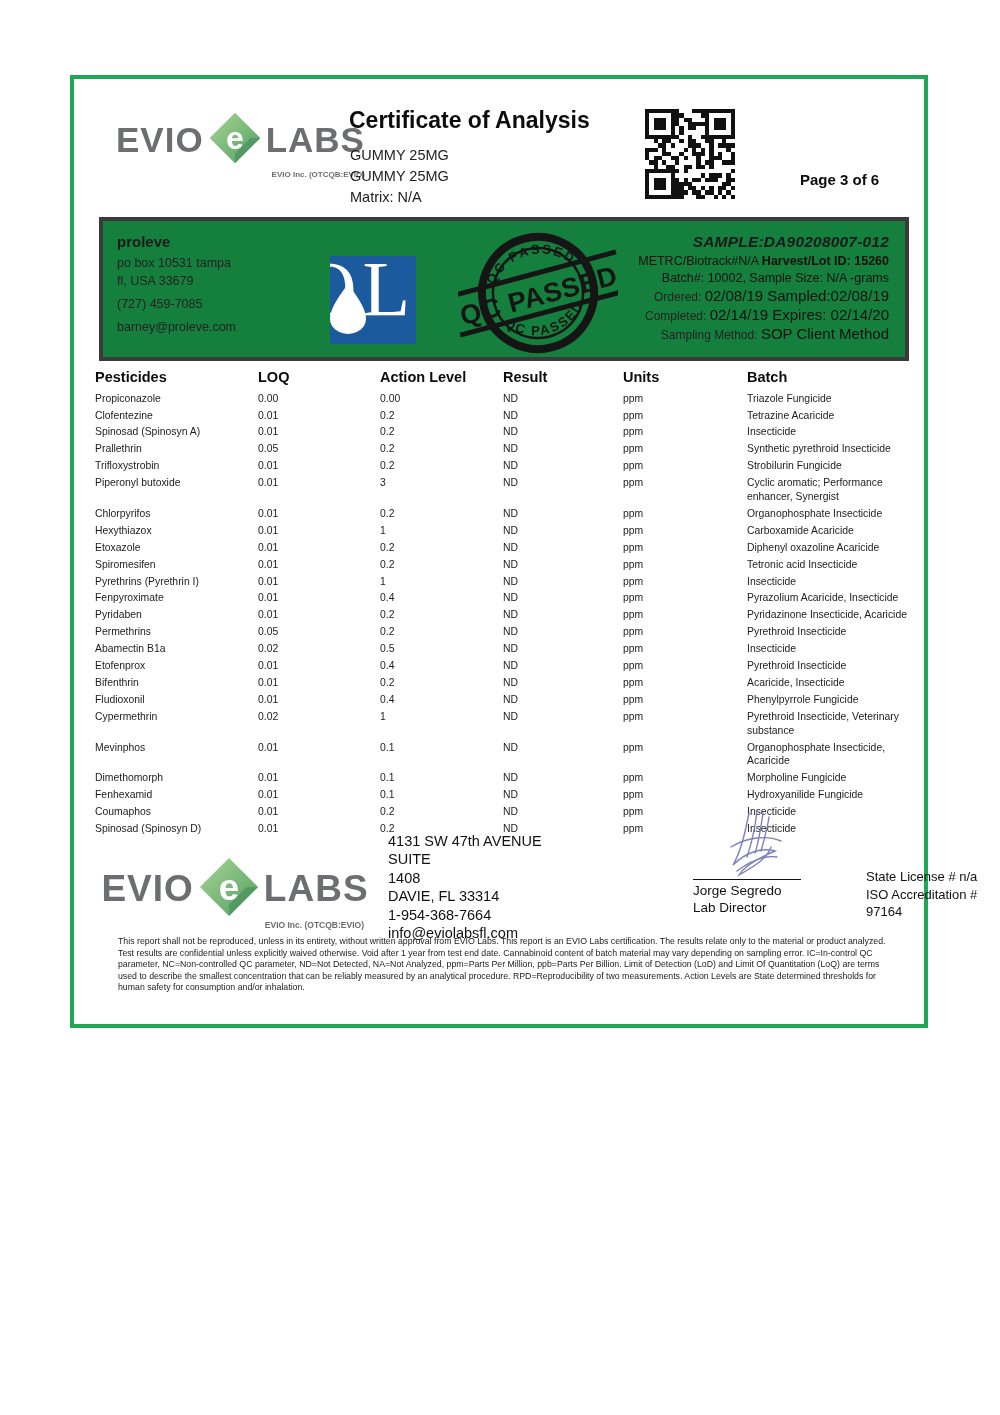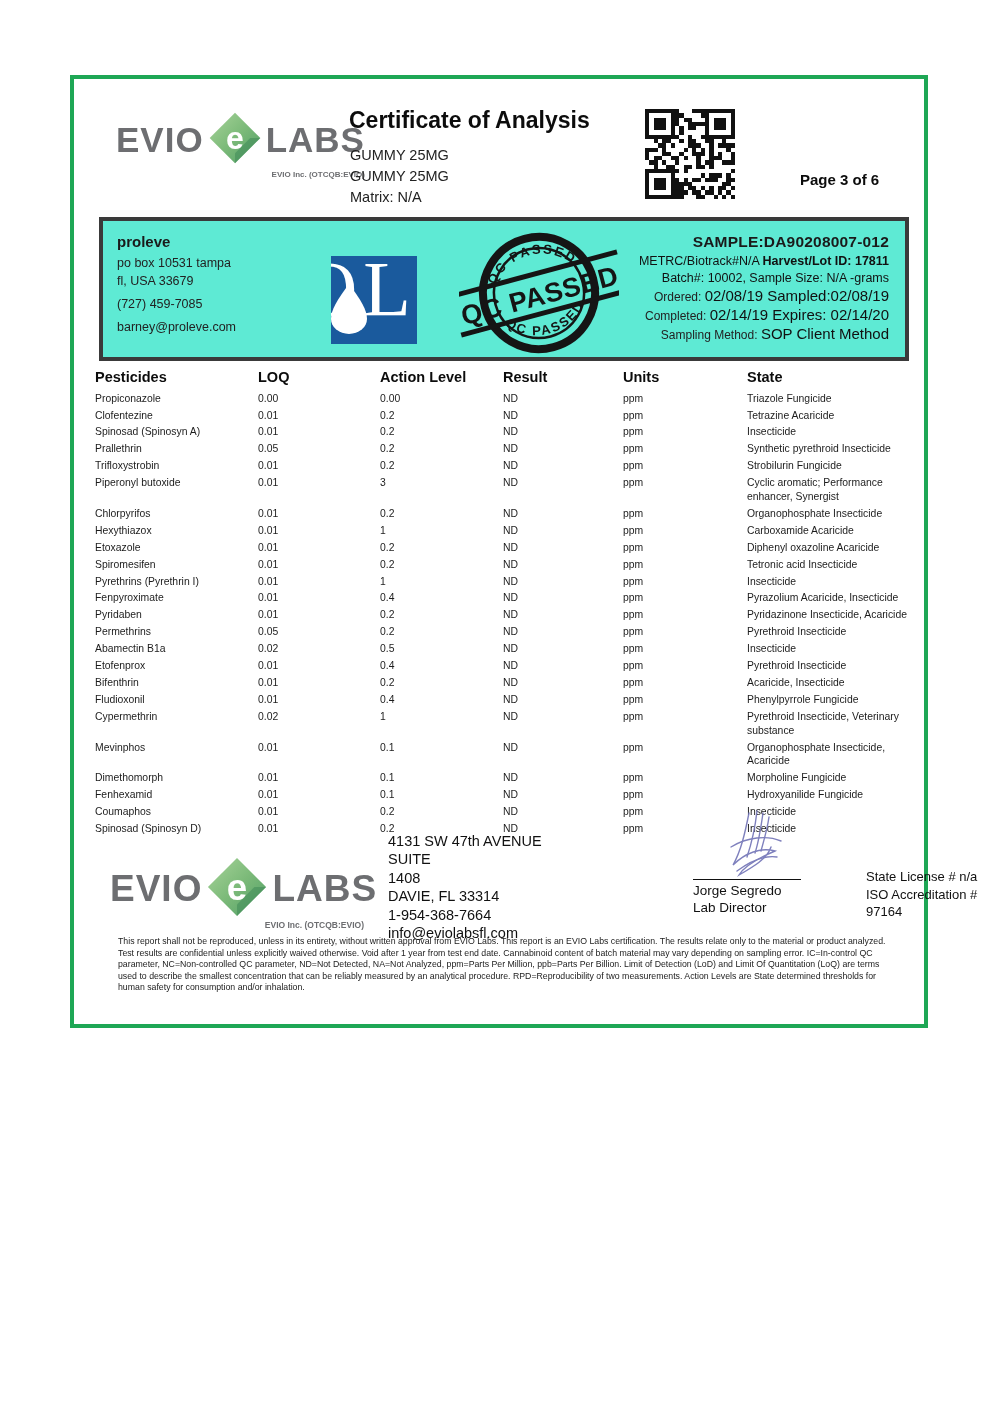--- a/index.html
+++ b/index.html
@@ -9,54 +9,54 @@
     font-family:"Liberation Sans","DejaVu Sans",sans-serif;
     color:#1a1a1a;
   }
   .page-frame {
     position:absolute; left:70px; top:75px; width:858px; height:953px;
     border:4px solid #1ea755; background:#fff;
   }
 
   
   .header { position:relative; height:130px; }
-  .brand { position:absolute; display:flex; align-items:center; }
+  .brand { position:absolute; display:flex; align-items:center;justify-content:center; }
   .brand-header { left:42px; top:32px; }
   .brand-word { font-weight:bold; color:#6d6e71; letter-spacing:1px; }
   .brand-header .brand-word { font-size:35px; }
   .brand-icon { display:inline-block; margin:0 4px; }
   .brand-tagline { position:absolute; font-weight:bold; color:#6d6e71; white-space:nowrap; }
   .brand-header .brand-tagline { font-size:8px; right:0; bottom:-10px; }
   .coa-title { position:absolute; left:275px; top:28px; font-size:23px; font-weight:bold; color:#0c0c0c; }
   .product-lines { position:absolute; left:276px; top:66px; font-size:14.5px; line-height:21px; color:#222; }
   .qr { position:absolute; left:568px; top:30px; }
   .page-label { position:absolute; left:726px; top:92px; font-size:15px; font-weight:bold; color:#0c0c0c; }
 
   
   .info-box {
     position:absolute; left:25px; top:138px; width:810px; height:144px;
-    border:4px solid #3a3a3a; background:#5eead4; display:flex;gap:20px;
+    border:4px solid #3a3a3a; background:#15803d; display:flex;gap:20px;
   }
   .client-block { padding:12px 0 0 14px; width:218px; }
   .client-name { font-size:15px; font-weight:bold; margin-bottom:4px; }
   .client-line { font-size:12.5px; line-height:1.45; color:#222; }
   .client-line.gap { margin-top:5px; }
   .blue-logo {
     position:relative; width:86px; height:88px; margin-top:35px;
     background:#1a5a9d; overflow:hidden; flex:none;
   }
   .blue-logo .letters {
     position:absolute; left:-30px; top:-12px; color:#fff;
     font-family:"Liberation Serif","DejaVu Serif",serif;
     font-size:78px; letter-spacing:6px; font-weight:normal;
   }
   .blue-logo .drop { position:absolute; left:-6px; top:26px; }
   .stamp-wrap { margin:6px 0 0 22px; flex:none; }
   .sample-block { flex:1; text-align:right; padding:12px 16px 0 0; white-space:nowrap; }
-  .sample-id { font-size:15.5px; font-weight:bold; letter-spacing:.2px; }
+  .sample-id { font-size:15.5px; font-weight:bold; letter-spacing:.2px;font-style:italic; }
   .sample-line { font-size:12.5px; margin-top:3px; color:#111; }
   .sample-line .b { font-weight:bold; }
   .date-line { margin-top:2px; }
   .lbl { font-size:12px; color:#222; }
   .val { font-size:15px; color:#111; }
 
   
   .table-section { position:absolute; left:0; top:290px; width:948px; padding-left:21px; }
   table { border-collapse:collapse; width:826px; table-layout:fixed; }
   th {
@@ -309,21 +309,21 @@
           <rect x="-6" y="44" width="172" height="5" fill="#151515"></rect>
           <rect x="-6" y="84" width="172" height="5" fill="#151515"></rect>
           <text x="80" y="78" font-size="27" font-weight="bold" text-anchor="middle" font-family="Liberation Sans, sans-serif" letter-spacing="0.5">QC PASSED</text>
         </g>
       </svg>
     </div>
 
     <div class="sample-block">
       <div class="sample-id">SAMPLE:DA90208007-012</div>
       <div class="sample-line">
-        <span>METRC/Biotrack#N/A </span><span class="b">Harvest/Lot ID: 17811</span>
+        <span>METRC/Biotrack#N/A </span><span class="b">Harvest/Lot ID: 15260</span>
       </div>
       <div class="sample-line">Batch#: 10002, Sample Size: N/A -grams</div>
       <div class="sample-line date-line">
         <span class="lbl">Ordered: </span><span class="val">02/08/19 </span><span class="val">Sampled:</span><span class="val">02/08/19</span>
       </div>
       <div class="sample-line date-line">
         <span class="lbl">Completed: </span><span class="val">02/14/19 </span><span class="val">Expires: </span><span class="val">02/14/20</span>
       </div>
       <div class="sample-line date-line">
         <span class="lbl">Sampling Method: </span><span class="val">SOP Client Method</span>
@@ -341,21 +341,21 @@
           <col style="width:124px">
           <col style="width:174px">
       </colgroup>
       <thead>
         <tr>
           <th>Pesticides</th>
           <th>LOQ</th>
           <th>Action Level</th>
           <th>Result</th>
           <th>Units</th>
-          <th>State</th>
+          <th>Batch</th>
         </tr>
       </thead>
       <tbody id="pesticide-rows">
           <tr>
             <td>Propiconazole</td>
             <td>0.00</td>
             <td>0.00</td>
             <td>ND</td>
             <td>ppm</td>
             <td>Triazole Fungicide</td>

